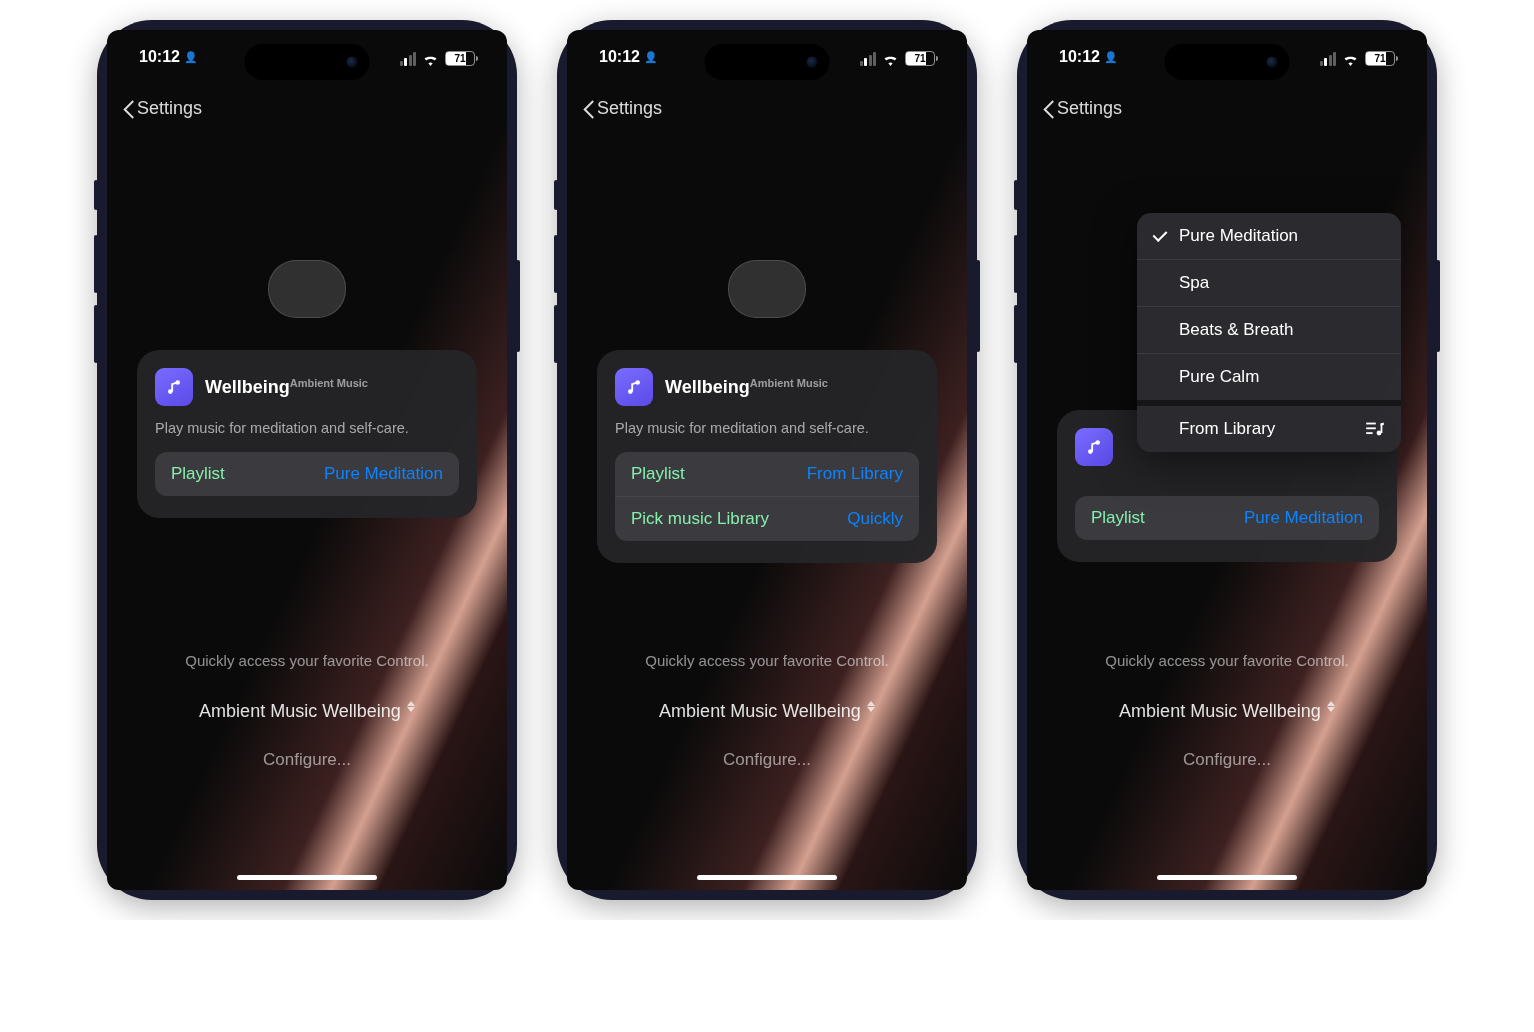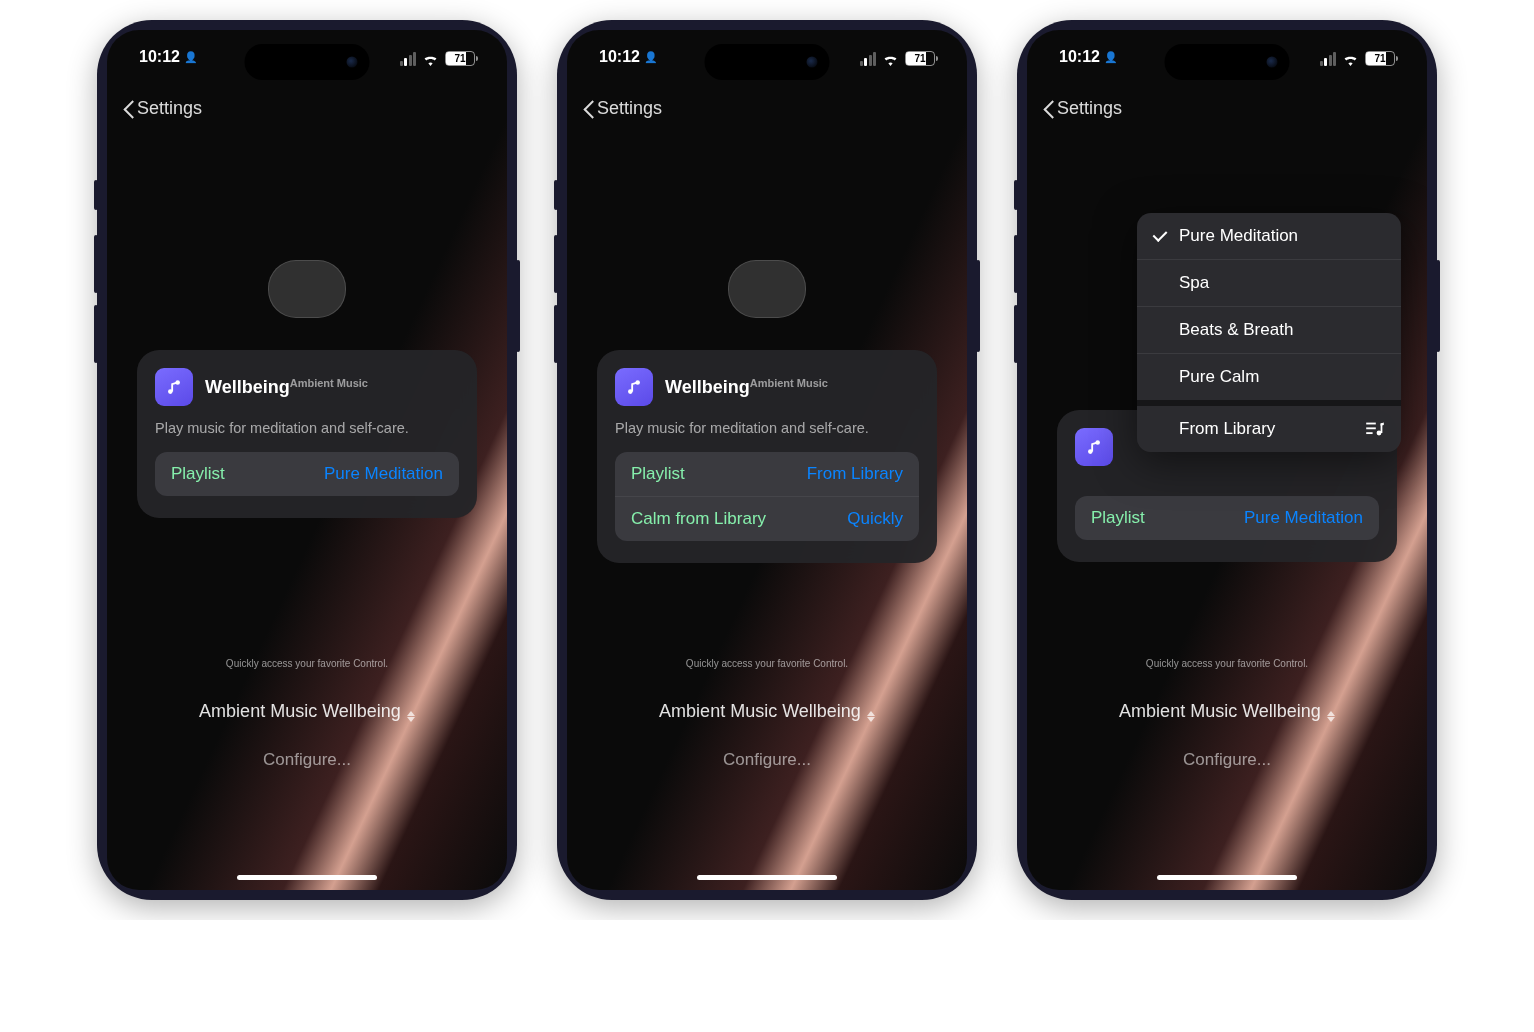--- a/index.html
+++ b/index.html
@@ -17,21 +17,21 @@
     background: #1a1a2e;
     border-radius: 55px;
     padding: 10px;
     position: relative;
     box-shadow: 0 8px 30px rgba(0,0,0,0.3);
   }
   .screen {
     width: 100%;
     height: 100%;
     background: linear-gradient(115deg, #0a0a0a 0%, #0a0a0a 55%, #3d2020 72%, #d4a090 78%, #2a1515 84%, #0a0a0a 100%);
-    border-radius: 32px;
+    border-radius: 12px;
     overflow: hidden;
     position: relative;
     color: #fff;
   }
   .notch {
     position: absolute;
     top: 14px;
     left: 50%;
     transform: translateX(-50%);
     width: 125px;
@@ -202,30 +202,30 @@
   .row-value { color: #0a84ff; font-weight: 400; }
 
   .bottom-section {
     position: absolute;
     bottom: 120px;
     left: 0;
     right: 0;
     text-align: center;
   }
   .controls-desc {
-    font-size: 10px;
+    font-size: 15px;
     color: rgba(255,255,255,0.55);
     margin-top: 6px;
   }
   .control-select {
     margin-top: 32px;
     font-size: 18px;
     color: rgba(255,255,255,0.88);
     display: inline-flex;
-    align-items: flex-end;
+    align-items: flex-start;
     gap: 6px;
   }
   .updown {
     display: inline-flex;
     flex-direction: column;
     gap: 1px;
   }
   .updown::before, .updown::after {
     content:"";
     width:0;height:0;
@@ -424,21 +424,21 @@
           <span class="card-subtitle">Ambient Music</span>
         </div>
       </div>
       <div class="card-desc">Play music for meditation and self-care.</div>
       <div class="row-group">
         <div class="row">
           <span class="row-label">Playlist</span>
           <span class="row-value">From Library</span>
         </div>
         <div class="row">
-          <span class="row-label">Calm from Library</span>
+          <span class="row-label">Pick music Library</span>
           <span class="row-value">Quickly</span>
         </div>
       </div>
     </div>
 
     <div class="bottom-section">
       <div class="controls-desc">Quickly access your favorite Control.</div>
       <div class="control-select">
         <span>Ambient Music Wellbeing</span>
         <span class="updown"></span>

